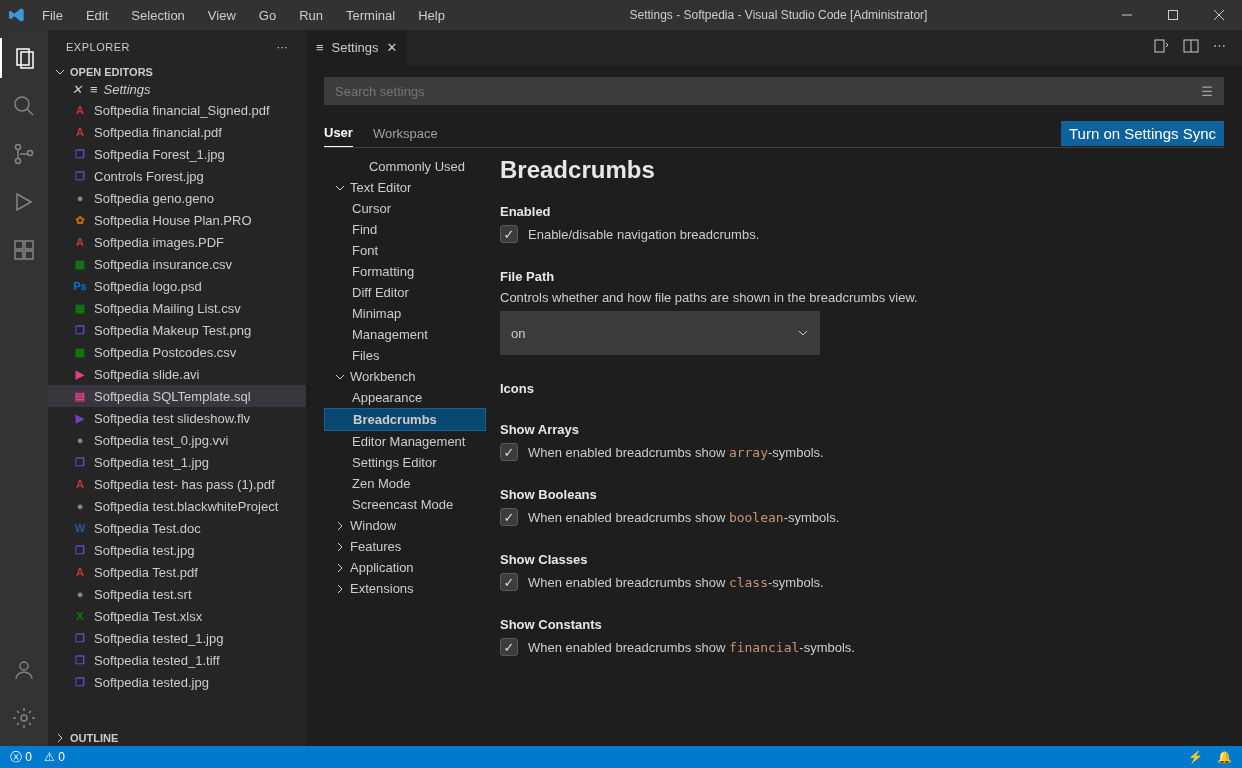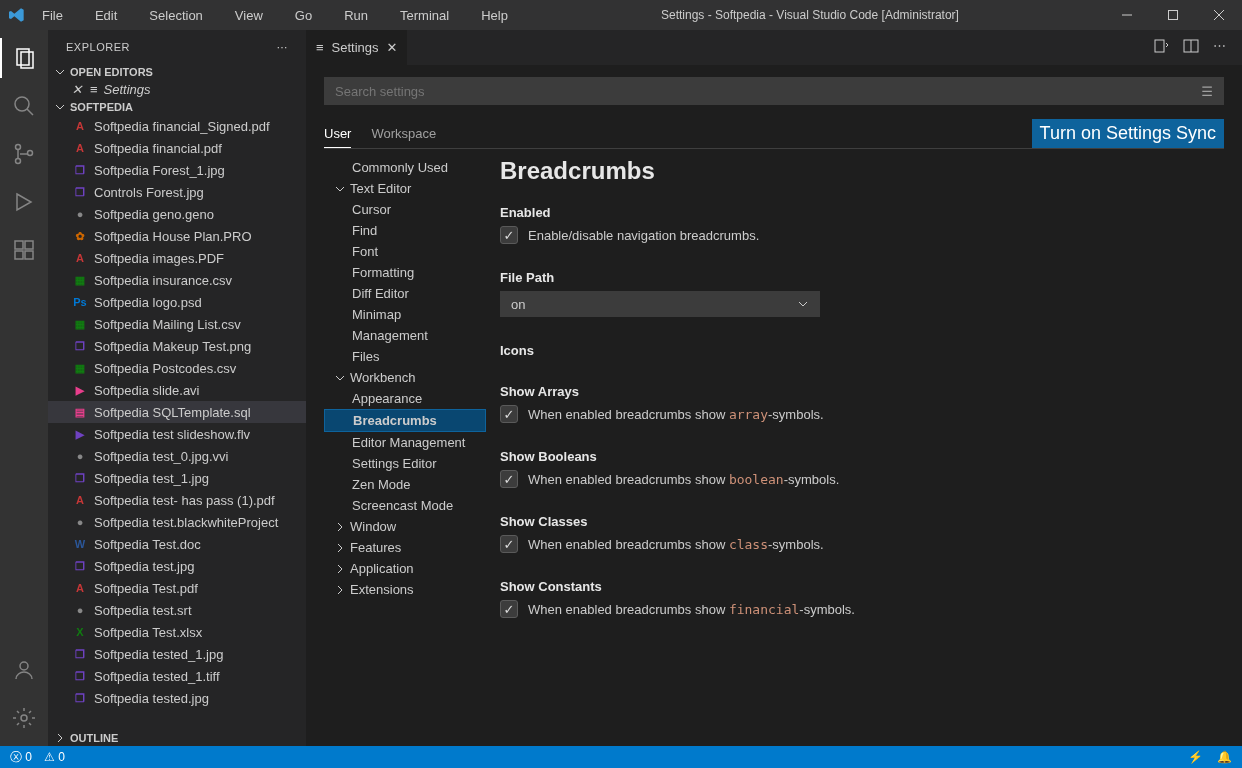--- a/index.html
+++ b/index.html
@@ -1,20 +1,20 @@
 <!DOCTYPE html>
 <html><head>
 <meta charset="utf-8">
 <style>
 * { box-sizing: border-box; margin: 0; padding: 0; font-family: "Segoe UI", sans-serif; }
 body { background: #1e1e1e; color: #cccccc; width: 1242px; height: 768px; overflow: hidden; font-size: 13px; display: flex; flex-direction: column; }
 .titlebar { height: 30px; background: #323233; display: flex; align-items: center; color: #ccc; }
 .titlebar .icon-vs { width: 34px; display: flex; justify-content: center; align-items: center; }
 .vs-logo { width: 16px; height: 16px; }
-.menu-bar { display: flex; gap: 16px; text-align: center; }
+.menu-bar { display: flex; gap: 7px; text-align: center; }
 .menu-item { padding: 4px 8px; cursor: pointer; }
 .title-text { flex: 1; text-align: center; font-size: 12px; }
 .win-controls { display: flex; }
 .win-btn { width: 46px; height: 30px; display: flex; justify-content: center; align-items: center; cursor: pointer; }
 .win-btn svg { stroke: #ccc; fill: none; }
 .body-row { flex: 1; display: flex; min-height: 0; }
 .activitybar { width: 48px; background: #333333; display: flex; flex-direction: column; align-items: center; padding-top: 8px; gap: 8px; }
 .activitybar .bottom { margin-top: auto; padding-bottom: 8px; display: flex; flex-direction: column; gap: 8px; align-items: center; }
 .act-btn { width: 48px; height: 40px; display: flex; justify-content: center; align-items: center; cursor: pointer; color: #858585; }
 .act-btn.active { color: #ffffff; border-left: 2px solid #fff; }
@@ -33,38 +33,38 @@
 .tab { height: 35px; background: #1e1e1e; display: flex; align-items: center; padding: 0 10px; gap: 8px; font-size: 13px; }
 .tab .gear { color: #ccc; }
 .tab .x { cursor: pointer; }
 .tabs-right { margin-left: auto; display: flex; gap: 14px; padding-right: 16px; color: #ccc; }
 .tabs-right .act-icon { cursor: pointer; }
 .search-settings { margin: 12px 18px 0 18px; background: #3c3c3c; height: 28px; display: flex; align-items: center; padding: 0 10px; border: 1px solid #3c3c3c; color: #a0a0a0; }
 .search-settings input { flex: 1; background: transparent; border: none; outline: none; color: #ccc; font-size: 13px; }
 .filter-icon { color: #a0a0a0; cursor: pointer; }
 .scope-row { display: flex; align-items: center; margin: 14px 18px 0 18px; border-bottom: 1px solid #3f3f3f; }
 .scope-tab { padding: 6px 0; margin-right: 20px; cursor: pointer; font-size: 13px; color: #a0a0a0; }
-.scope-tab.active { border-bottom: 1px solid #fff; color: #fff; }
-.sync-btn { margin-left: auto; background: #0e639c; color: #fff; padding: 4px 8px; cursor: pointer; font-size: 18px; }
+.scope-tab.active { border-bottom: 1px solid #fff; color: #fff; font-weight: bold; }
+.sync-btn { margin-left: auto; background: #0e639c; color: #fff; padding: 4px 8px; cursor: pointer; font-size: 15px; }
 .settings-content { flex: 1; display: flex; min-height: 0; margin-top: 8px; }
 .toc { width: 180px; padding-left: 18px; font-size: 13px; overflow: hidden; }
 .toc-item { padding: 3px 4px; cursor: pointer; color: #ccc; }
-.toc-lvl0 { padding-left: 10px; }
+.toc-lvl0 { padding-left: 10px; text-align: center; }
 .toc-lvl1 { padding-left: 10px; display: flex; align-items: center; gap: 4px; }
 .toc-lvl2 { padding-left: 28px; }
 .toc-item.selected { border: 1px solid #0e639c; background: #094771; font-weight: 700; }
 .detail { flex: 1; overflow: hidden; padding: 0 20px 0 14px; }
 .detail h2 { font-size: 24px; font-weight: 600; color: #e7e7e7; margin-bottom: 20px; }
 .setting { margin-bottom: 26px; }
 .setting .st-title { font-weight: 700; color: #e7e7e7; margin-bottom: 6px; font-size: 13px; }
 .setting .st-desc { color: #ccc; font-size: 13px; }
 .cb-row { display: flex; align-items: center; gap: 10px; margin-top: 3px; }
 .cb { width: 18px; height: 18px; border: 1px solid #5a5a5a; background: #3c3c3c; display: flex; justify-content: center; align-items: center; cursor: pointer; border-radius: 3px; }
 .cb.checked::after { content: "✓"; color: #ddd; font-size: 13px; }
-.select { width: 320px; height: 26px; background: #3c3c3c; display: flex; align-items: center; padding: 0 10px; margin-top: 6px; cursor: pointer; justify-content: space-between; border: 1px solid #3c3c3c; }
+.select { width: 320px; height: 44px; background: #3c3c3c; display: flex; align-items: center; padding: 0 10px; margin-top: 6px; cursor: pointer; justify-content: space-between; border: 1px solid #3c3c3c; }
 .code-lit { color: #ce9178; font-family: Consolas, monospace; }
 .statusbar { height: 22px; background: #007acc; display: flex; align-items: center; color: #fff; font-size: 12px; padding: 0 10px; gap: 12px; }
 .sb-right { margin-left: auto; display: flex; gap: 14px; }
 .chevsvg { width: 12px; height: 12px; }
 </style>
 </head>
 <body>
 
 <div class="titlebar">
   <div class="icon-vs">
@@ -163,26 +163,20 @@
     <div class="sb-section">
       <svg class="chevsvg" viewBox="0 0 12 12">
           <path d="M2 4l4 4 4-4" stroke="#ccc" fill="none"></path>
         </svg>
       <span>OPEN EDITORS</span>
     </div>
     <div class="open-ed-row">
       <span class="close-x">✕</span>
       <span>≡</span>
       <span>Settings</span>
-    </div>
-    <div class="sb-section">
-      <svg class="chevsvg" viewBox="0 0 12 12">
-          <path d="M2 4l4 4 4-4" stroke="#ccc" fill="none"></path>
-        </svg>
-      <span>SOFTPEDIA</span>
     </div>
     <div class="file-list" id="file-list">
         <div class="file-row">
           <span class="ficon" style="color: rgb(198, 55, 55);">A</span>
           <span>Softpedia financial_Signed.pdf</span>
         </div>
         <div class="file-row">
           <span class="ficon" style="color: rgb(198, 55, 55);">A</span>
           <span>Softpedia financial.pdf</span>
         </div>
@@ -391,20 +385,21 @@
         <div class="setting">
           <div class="st-title">Enabled</div>
           <div class="cb-row">
             <div class="cb checked"></div>
             <span class="st-desc">Enable/disable navigation breadcrumbs.</span>
           </div>
         </div>
 
         <div class="setting">
           <div class="st-title">File Path</div>
+          <div class="st-desc">Controls whether and how file paths are shown in the breadcrumbs view.</div>
           <div class="select">
             <span>on</span>
             <svg class="chevsvg" viewBox="0 0 12 12">
                 <path d="M2 4l4 4 4-4" stroke="#ccc" fill="none"></path>
               </svg>
           </div>
         </div>
 
         <div class="setting">
           <div class="st-title">Icons</div>

